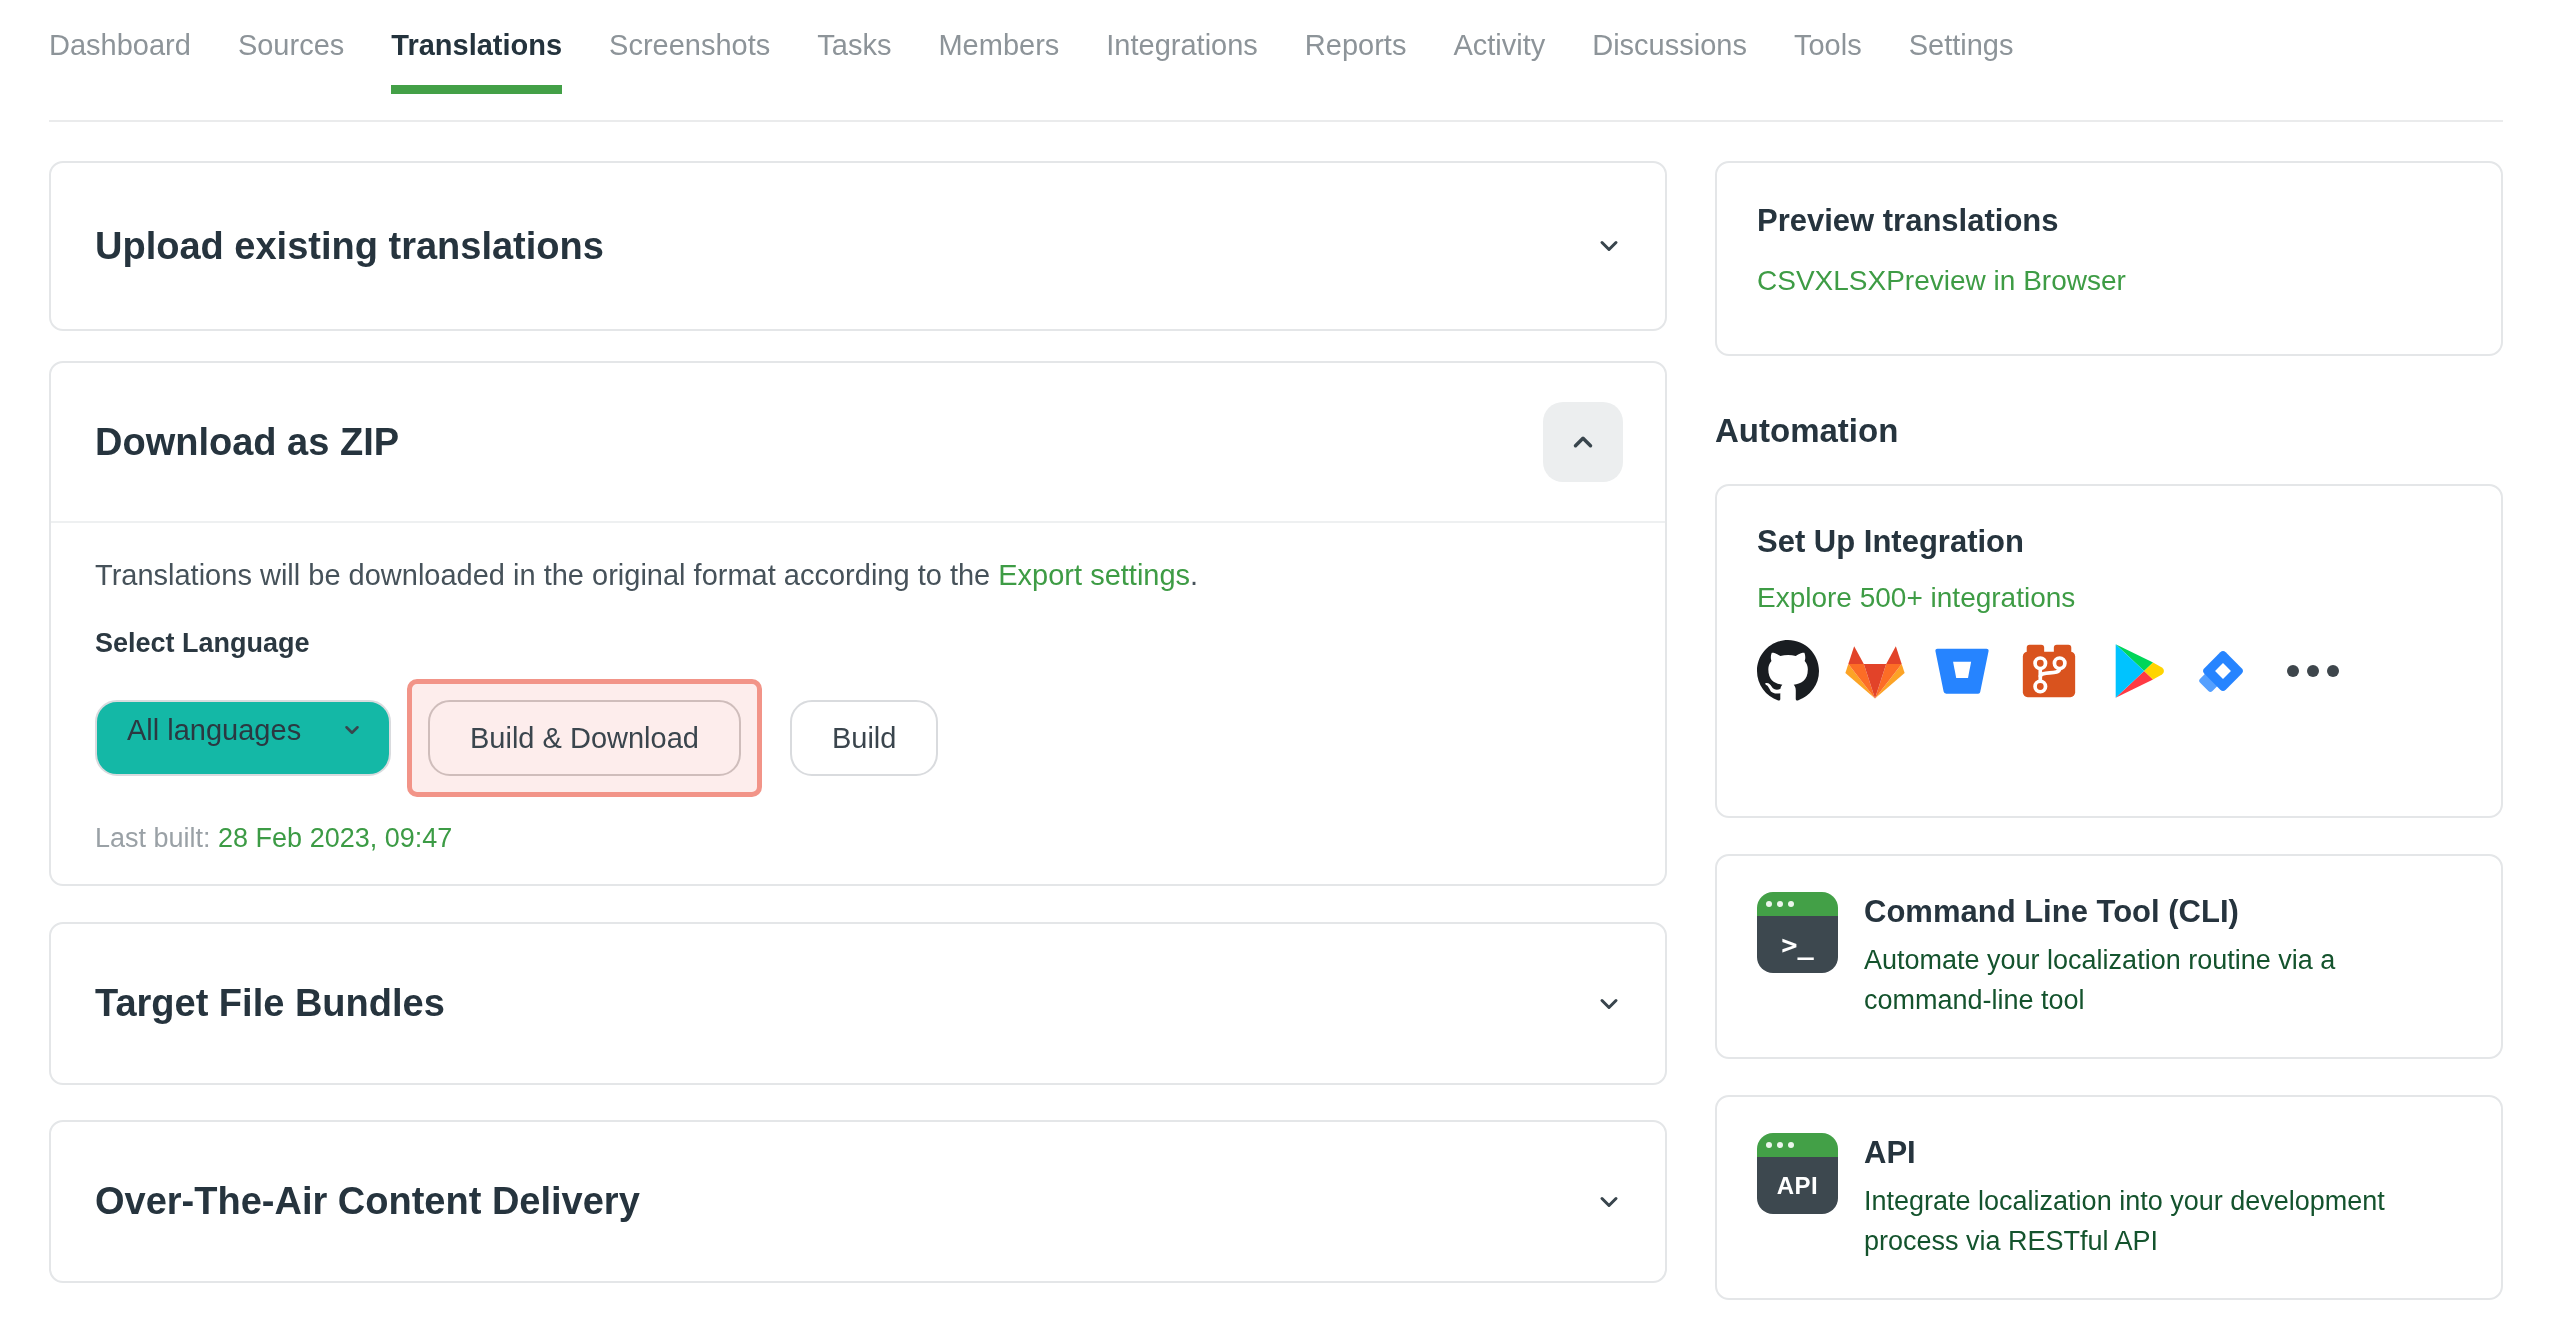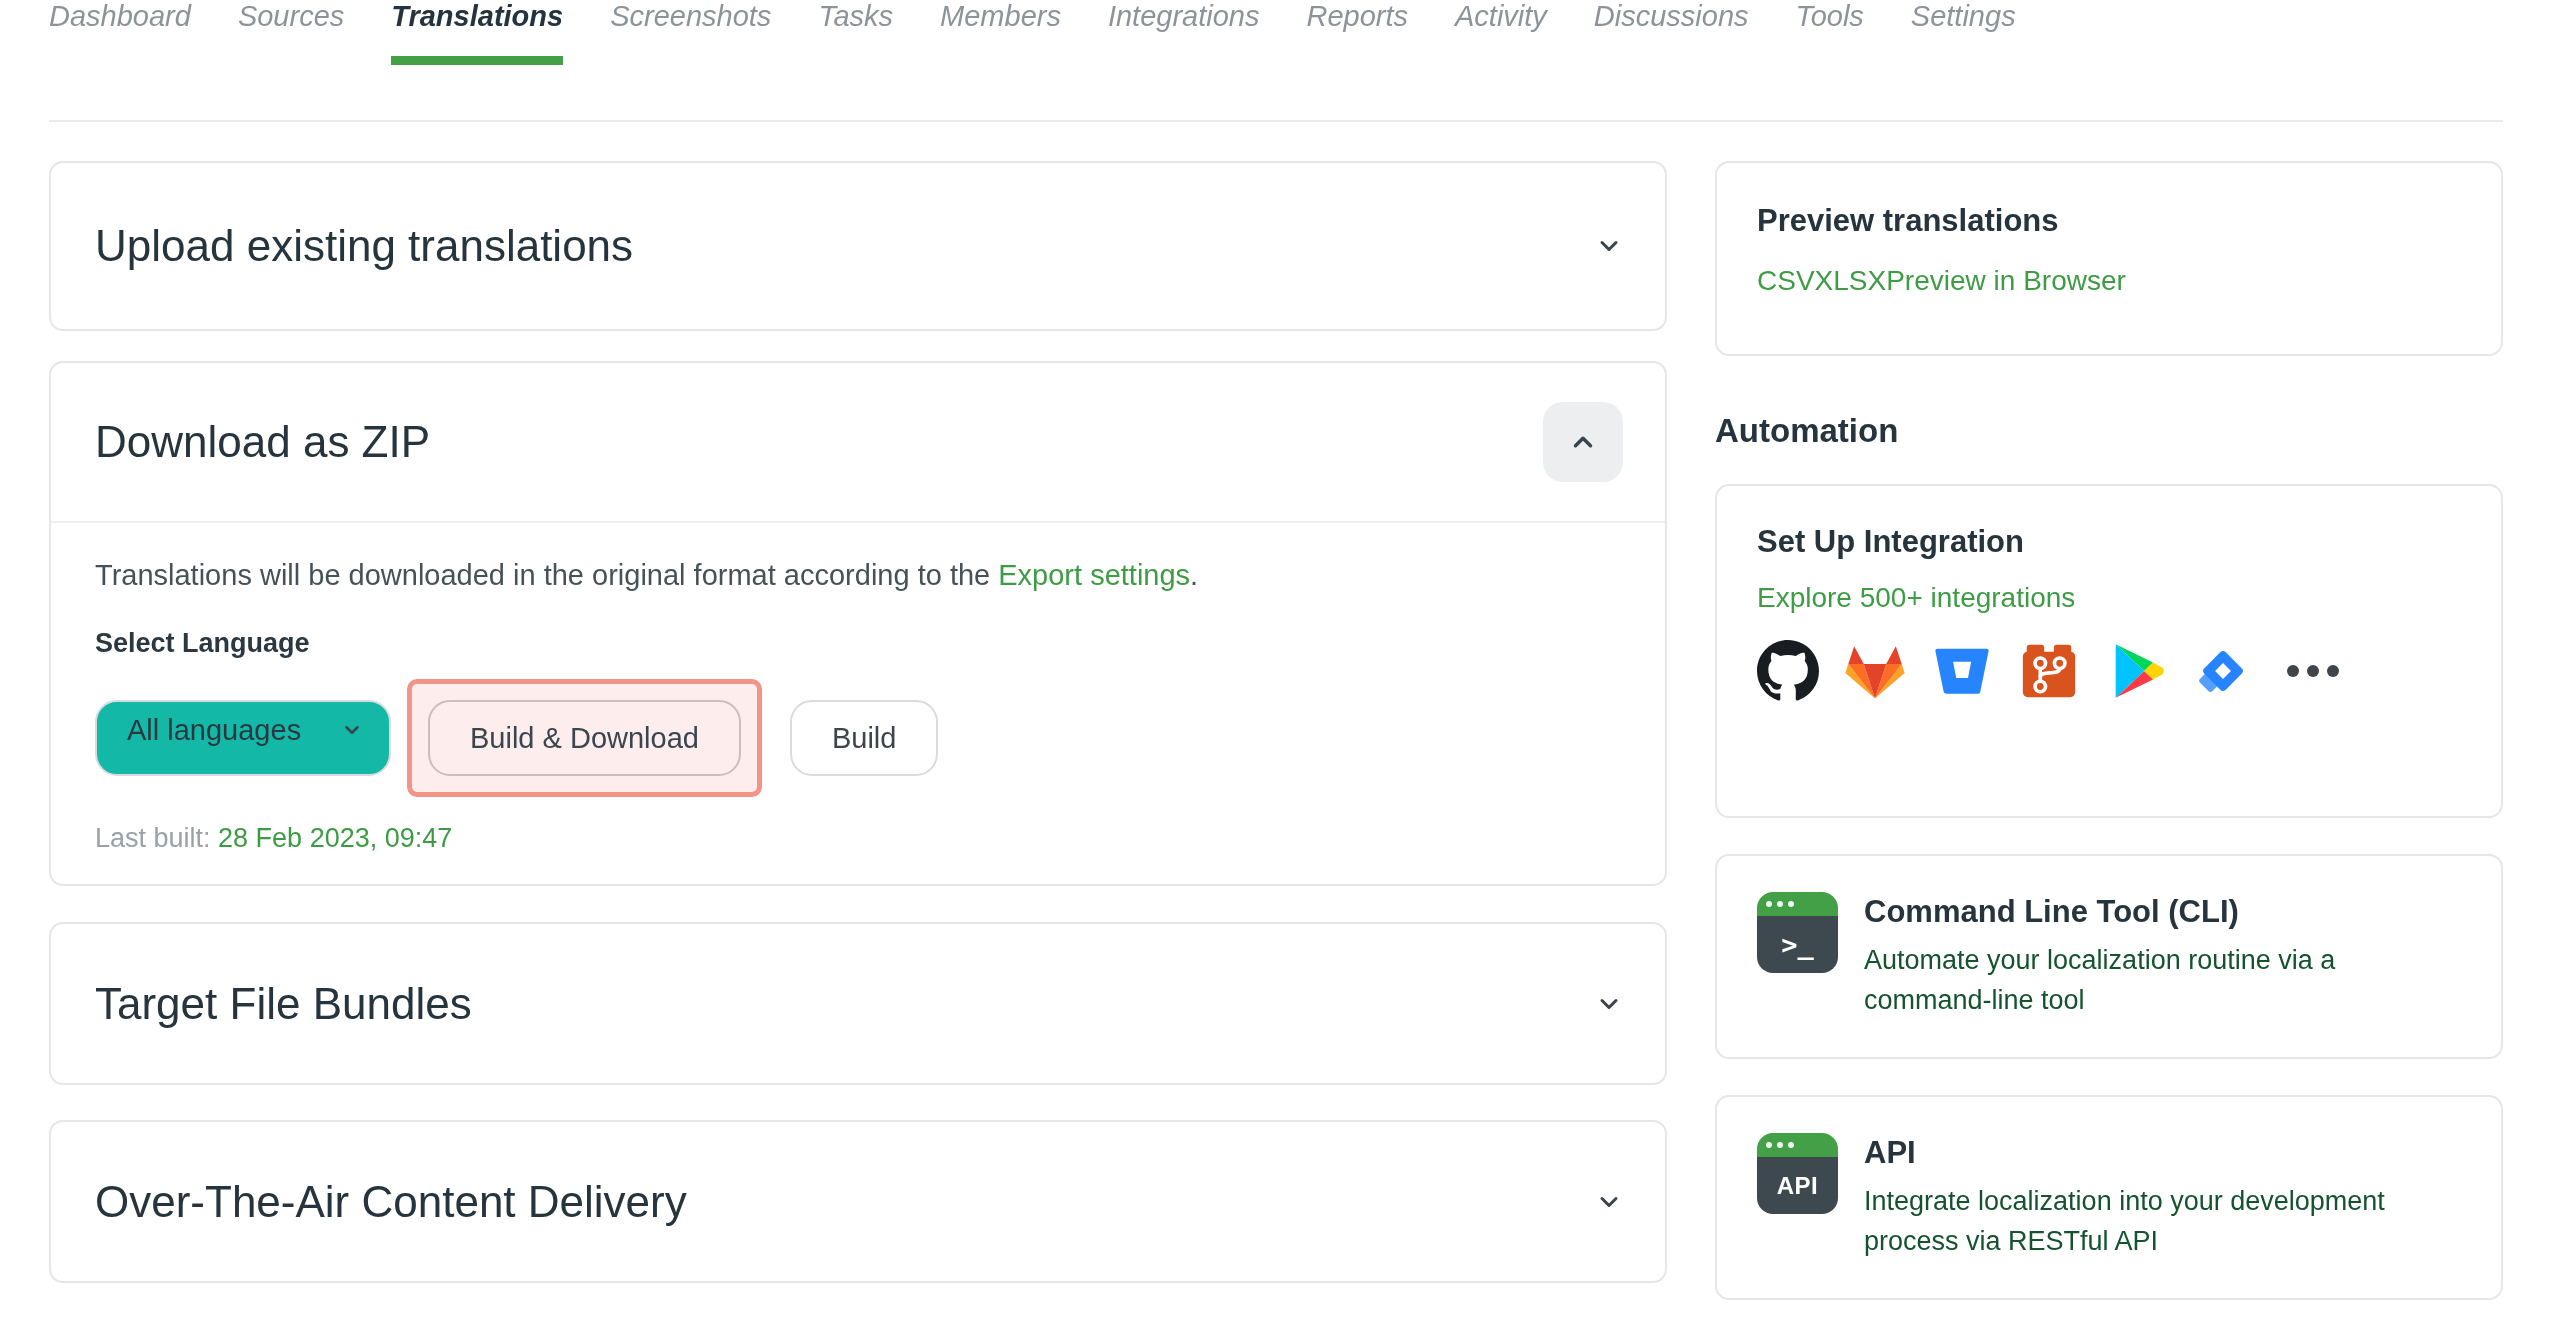--- a/index.html
+++ b/index.html
@@ -1,39 +1,39 @@
 <!DOCTYPE html>
 <html><head>
 <meta charset="utf-8">
 <style>
   * { margin:0; padding:0; box-sizing:border-box; }
   html,body { width:2550px; height:1337px; background:#ffffff;
               font-family:"Liberation Sans", sans-serif; color:#26343e; }
 
   
   .nav { margin:0 47px 0 49px; height:122px; border-bottom:2px solid #eaebec;
-         display:flex; align-items:flex-start; gap:47px;font-style:italic; }
+         display:flex; align-items:center; gap:47px; }
   .tab { font-size:29px; color:#8d9499; text-decoration:none; padding-bottom:30px;
          position:relative; white-space:nowrap; cursor:pointer; }
   .tab.active { color:#24333d; font-weight:700; }
   .tab.active::after { content:""; position:absolute; left:0; right:0; bottom:-2px;
                        height:9px; background:#43a047; }
 
   
   .content { display:flex; gap:48px; margin:39px 47px 0 49px; }
   .col-left  { width:1618px; flex:none; }
   .col-right { flex:1; }
 
   .card { background:#fff; border:2px solid #e4e6e8; border-radius:14px; }
 
   
   .card-collapsed { height:170px; display:flex; align-items:center;
                     justify-content:space-between; padding:0 42px 0 44px; cursor:pointer; }
   .card-collapsed.small { height:163px; }
-  .card-title { font-size:44px; font-weight:400; color:#26343e; }
+  .card-title { font-size:38px; font-weight:700; color:#26343e; }
   .chev { flex:none; }
 
   
   .card-download { margin-top:30px; height:525px; }
   .dl-header { height:160px; display:flex; align-items:center; justify-content:space-between;
                padding:0 42px 0 44px; border-bottom:2px solid #eef0f1; }
   .collapse-btn { width:80px; height:80px; background:#eceeef; border:none; border-radius:20px;
                   display:flex; align-items:center; justify-content:center; cursor:pointer; }
   .dl-body { padding:36px 44px 0 44px; }
   .dl-desc { font-size:29px; color:#46525a; }

